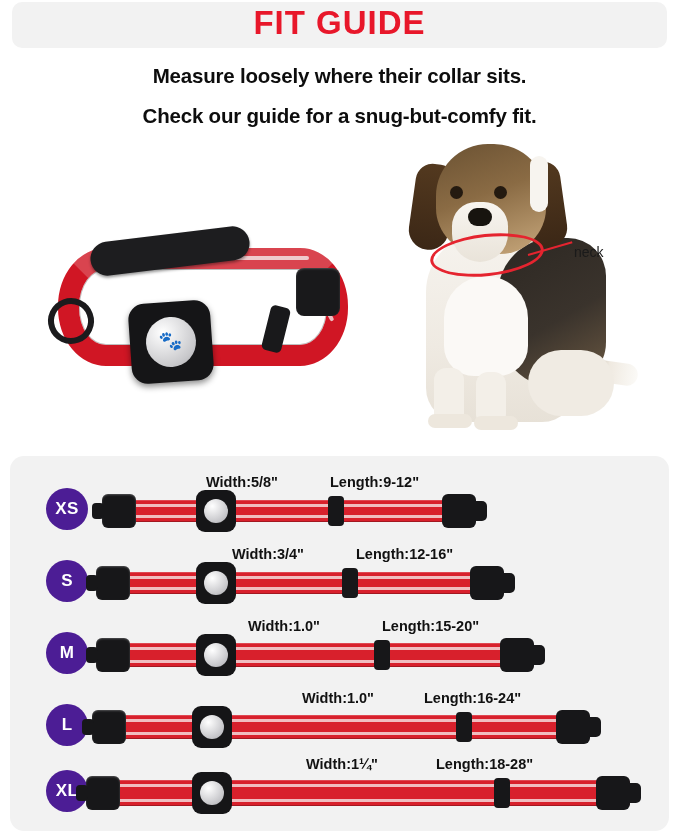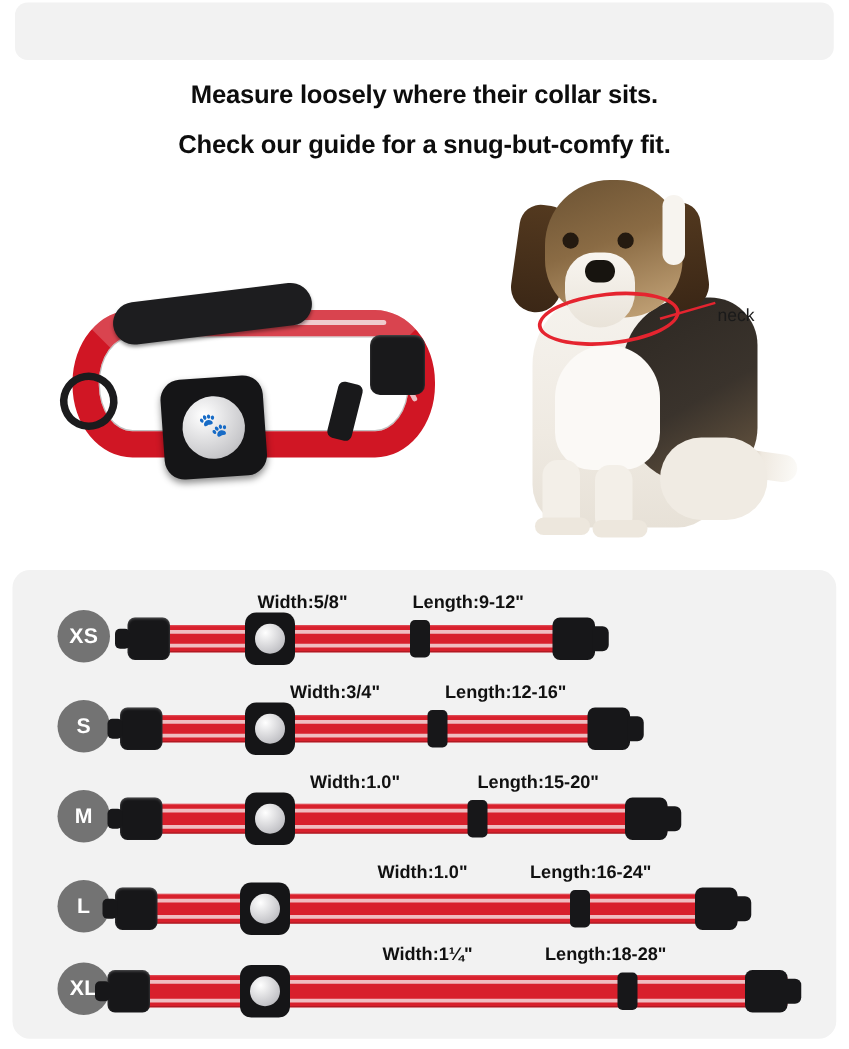--- a/index.html
+++ b/index.html
@@ -291,21 +291,21 @@
   .size-row {
     position: absolute;
     left: 0;
     width: 659px;
     height: 72px;
   }
   .badge {
     position: absolute;
     left: 36px; top: 14px;
     width: 42px; height: 42px;
-    background: #737373;
+    background: #4c1d95;
     border-radius: 50%;
     color: #ffffff;
     font-size: 17px;
     font-weight: bold;
     text-align: center;
     line-height: 42px;
     letter-spacing: 0.3px;
   }
   .row-specs {
     position: absolute;
@@ -389,20 +389,21 @@
     width: 16px; height: 30px;
     background: #171719;
     border-radius: 4px;
   }
 </style>
 </head>
 <body>
 
 <div class="header-band">
   <div class="header-pill"></div>
+  <div class="title">FIT GUIDE</div>
 </div>
 <div class="subtitle l1">Measure loosely where their collar sits.</div>
 <div class="subtitle l2">Check our guide for a snug-but-comfy fit.</div>
 
 <div class="hero">
 
   <div class="collar-photo">
     <div class="collar-band">
       <div class="reflect-stripe" style="left:60px; top:-13px; width:170px;"></div>
       <div class="reflect-stripe" style="left:214px; top:26px; width:54px; transform:rotate(62deg);"></div>

